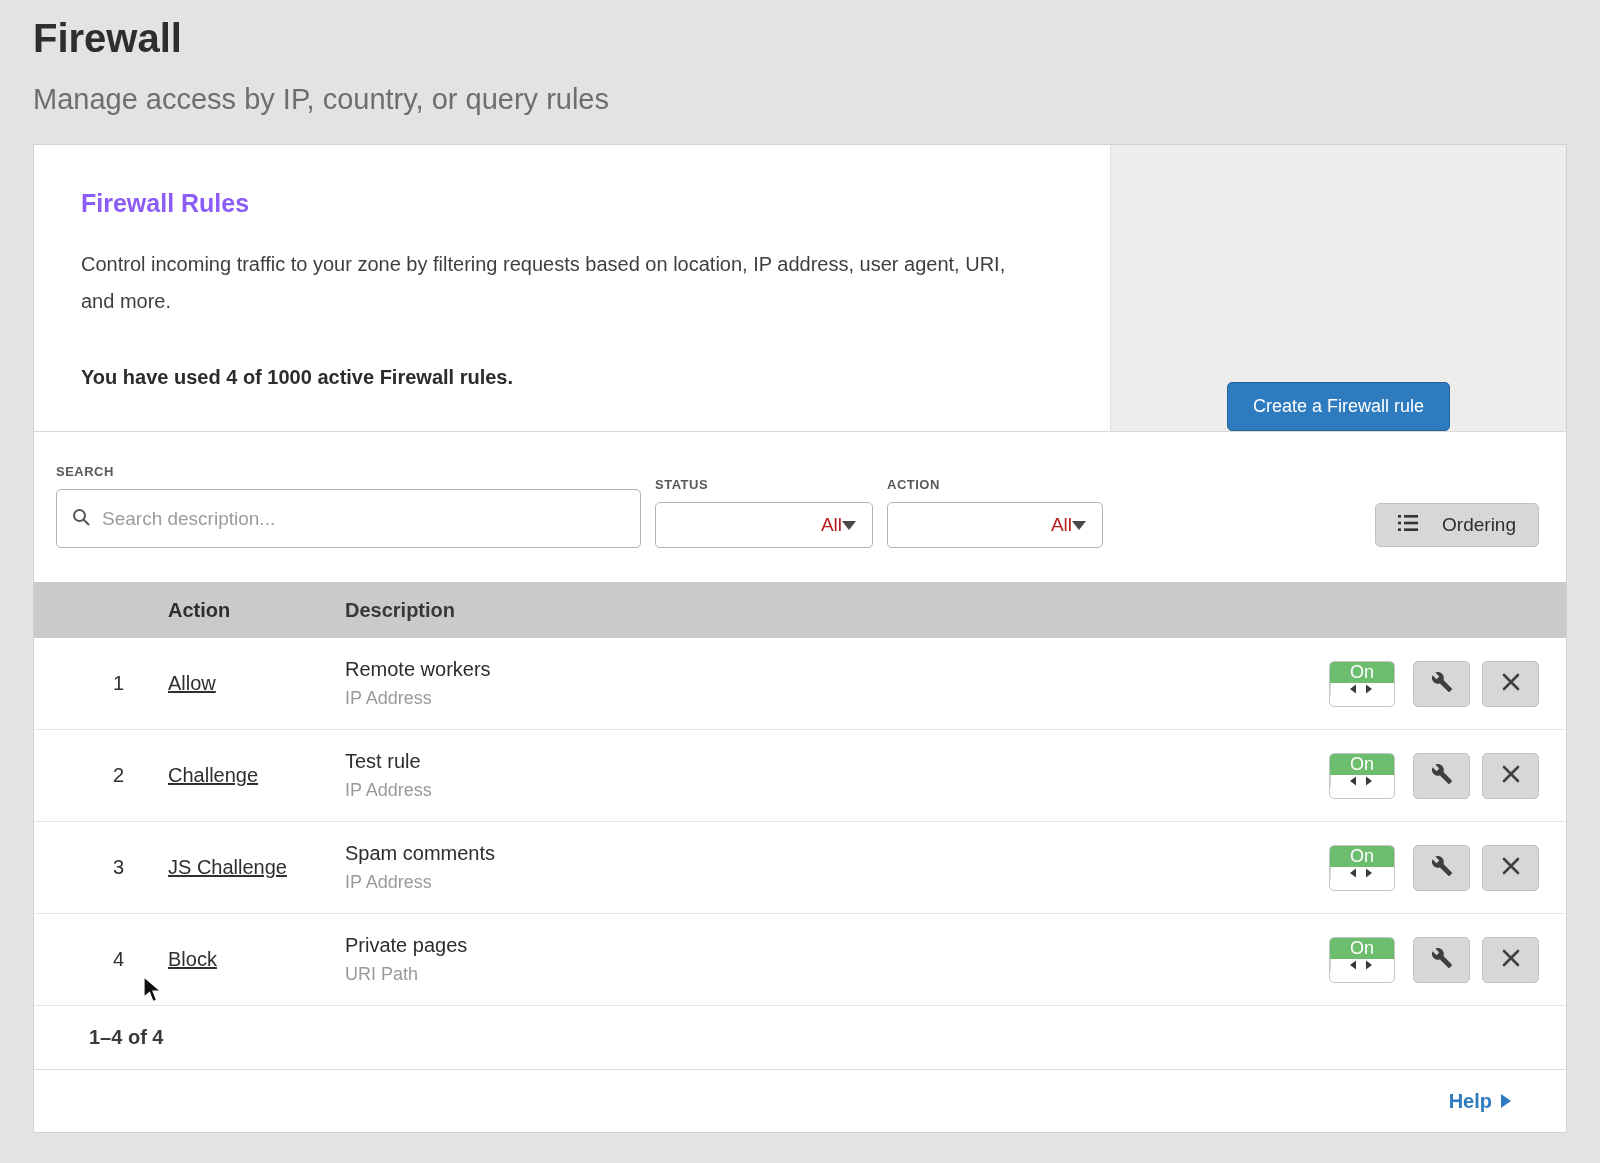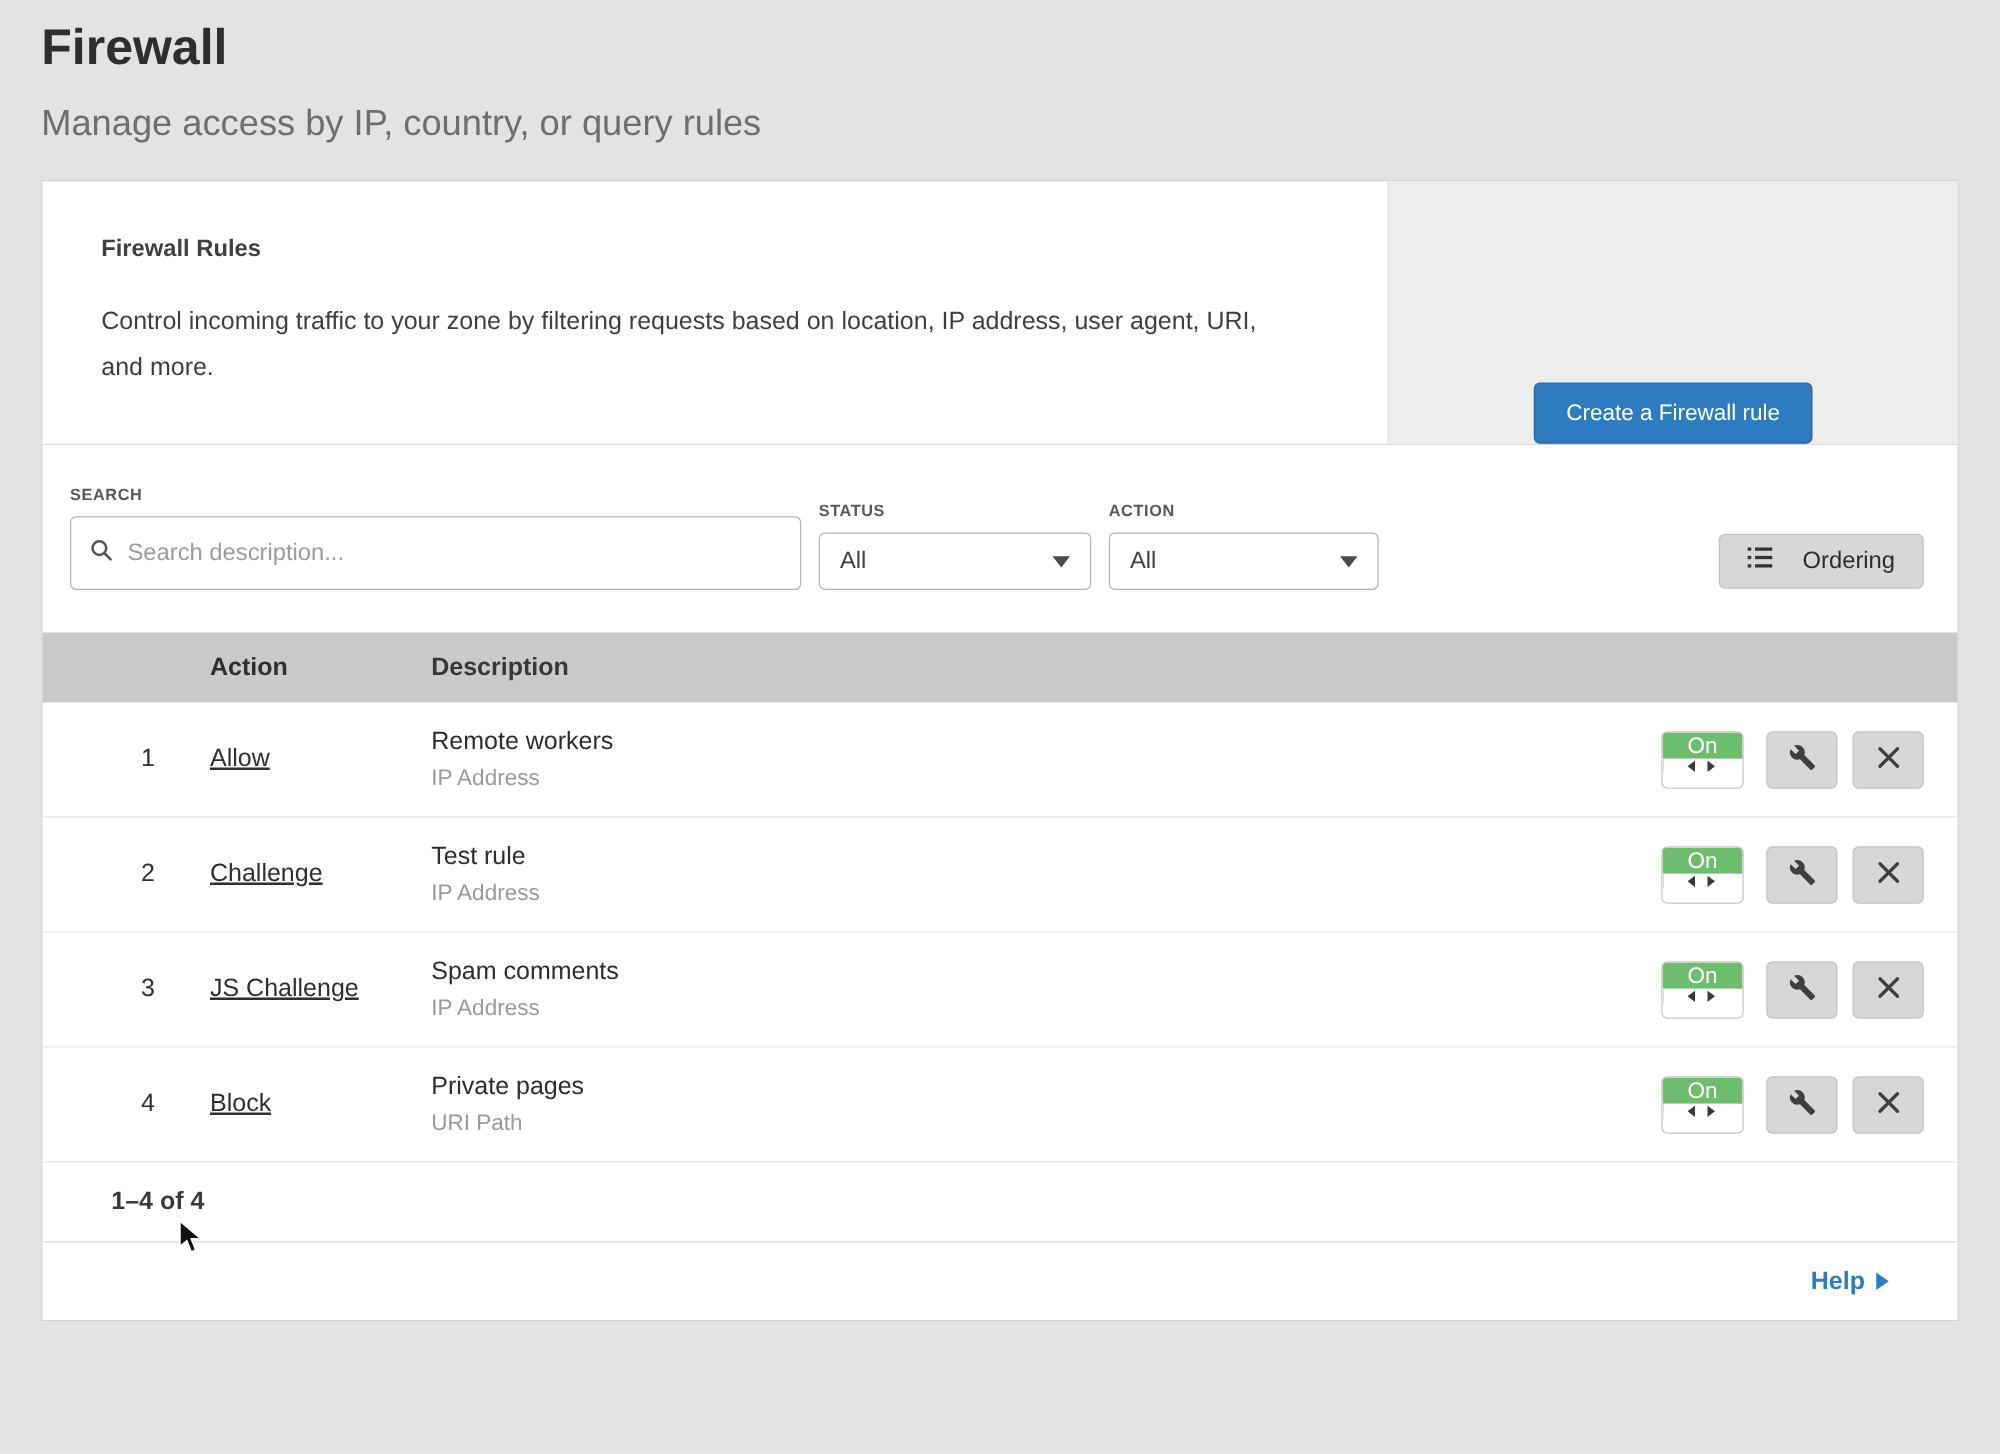--- a/index.html
+++ b/index.html
@@ -14,21 +14,21 @@
   .page { padding: 6px 33px 0 33px; }
 
   .page-title { font-size: 40px; font-weight: 600; color: #2e2e2e; margin: 10px 0 0 0; }
   .page-subtitle { font-size: 29px; font-weight: 400; color: #6e6e6e; margin-top: 22px; }
 
   .card { margin-top: 28px; background: #ffffff; border: 1px solid #d2d2d0; }
 
   
   .card-top { display: flex; border-bottom: 1px solid #d9d9d7; }
   .card-top-left { flex: 1; padding: 44px 60px 42px 47px; }
-  .card-heading { font-size: 19px; font-weight: 700; color: #404040; margin: 0 0 28px 0; }
+  .card-heading { font-size: 25px; font-weight: 700; color: #8b5cf6; margin: 0 0 28px 0; }
   .card-description { font-size: 20px; line-height: 1.85; color: #3f3f3f; margin: 0; max-width: 950px; }
   .card-usage { font-size: 20px; font-weight: 700; color: #2c2c2c; margin: 46px 0 0 0; }
   .card-top-right {
     width: 456px; background: #ededeb; border-left: 1px solid #e0e0de;
     display: flex; align-items: flex-end; justify-content: center;
   }
   .btn-primary {
     background: var(--accent-blue, #2f7bbf); color: #ffffff;
     font-family: inherit; font-size: 18px; font-weight: 400;
     padding: 13px 25px; border: 1px solid #25659c; border-radius: 5px;
@@ -47,22 +47,22 @@
     border: 1px solid #b3b3b1; border-radius: 5px;
     display: flex; align-items: center; padding: 0 14px;
   }
   .search-box input {
     border: none; outline: none; background: transparent;
     flex: 1; margin-left: 9px; font-family: inherit; font-size: 19px; color: #444;
   }
   .search-box input::placeholder { color: #9b9b9b; }
   .select {
     height: 46px; background: #fff; border: 1px solid #b3b3b1; border-radius: 5px;
-    display: flex; align-items: center; justify-content: space-between;
-    padding: 0 16px; font-size: 19px; color: #404040; cursor: pointer;
+    display: flex; align-items: center; justify-content: flex-end;
+    padding: 0 16px; font-size: 19px; color: #b91c1c; cursor: pointer;
   }
   .select.status { width: 218px; }
   .select.action { width: 216px; }
   .chevron-down {
     width: 0; height: 0;
     border-left: 7px solid transparent; border-right: 7px solid transparent;
     border-top: 9px solid #4a4a4a;
   }
   .ordering-btn {
     margin-left: auto; height: 44px; padding: 0 22px; margin-bottom: 1px;
@@ -129,20 +129,21 @@
 <div class="page">
   <h1 class="page-title">Firewall</h1>
   <div class="page-subtitle">Manage access by IP, country, or query rules</div>
 
   <div class="card">
 
     <div class="card-top">
       <div class="card-top-left">
         <h2 class="card-heading">Firewall Rules</h2>
         <p class="card-description">Control incoming traffic to your zone by filtering requests based on location, IP address, user agent, URI, and more.</p>
+        <p class="card-usage">You have used 4 of 1000 active Firewall rules.</p>
       </div>
       <div class="card-top-right">
         <button class="btn-primary">Create a Firewall rule</button>
       </div>
     </div>
 
     <div class="filters">
       <div class="filter-group">
         <div class="filter-label">SEARCH</div>
         <div class="search-box">

